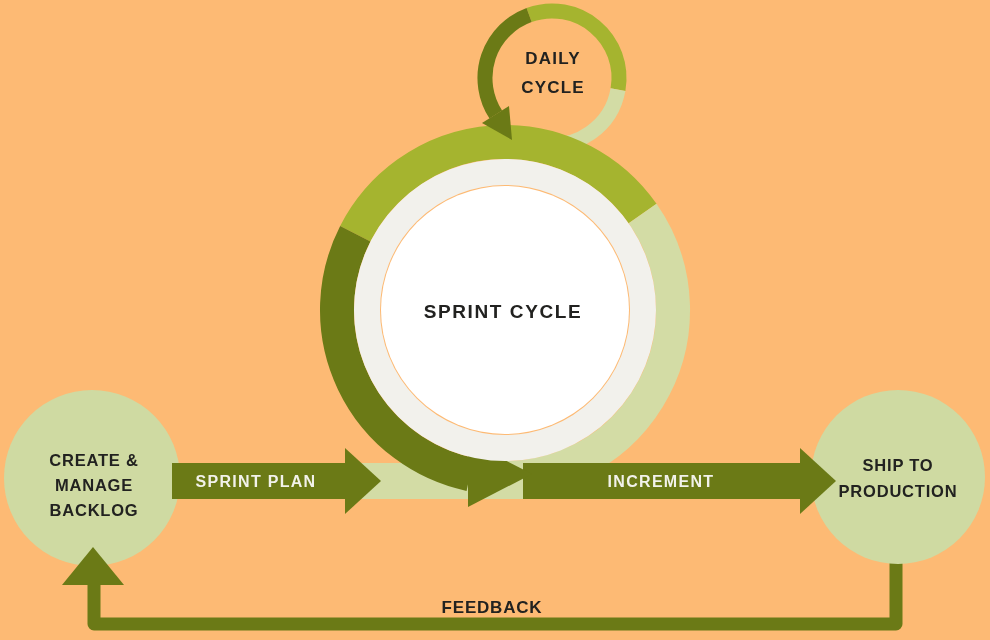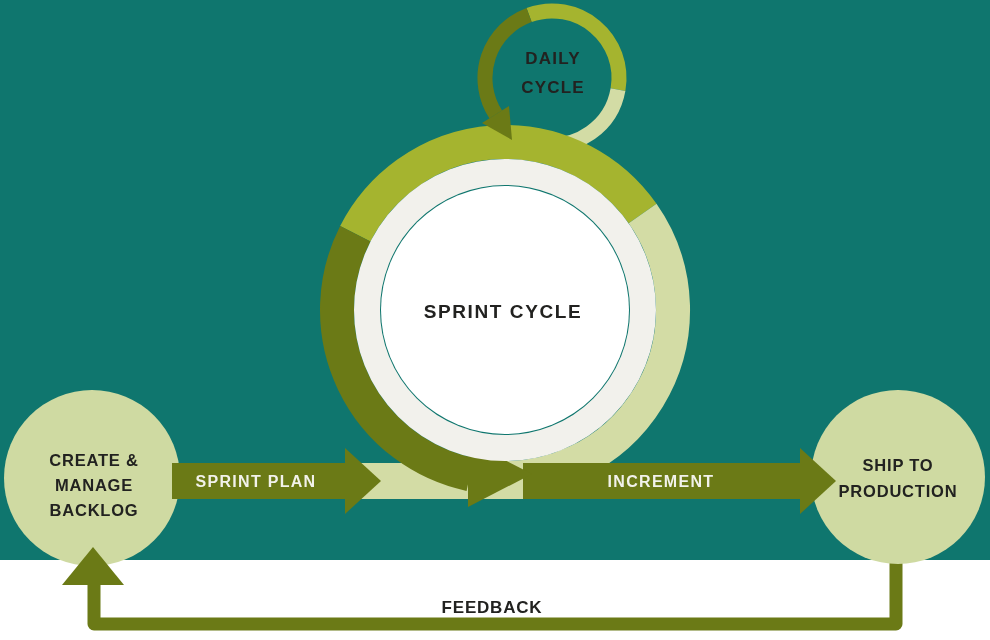--- a/index.html
+++ b/index.html
@@ -6,22 +6,22 @@
     margin: 0;
     padding: 0;
     background: #ffffff;
     width: 990px;
     height: 640px;
     overflow: hidden;
   }
   .stage {
     position: relative;
     width: 990px;
-    height: 560px;
-    background: #0f766e;
+    height: 640px;
+    background: #fdba74;
   }
   svg text {
     font-family: "Liberation Sans", "DejaVu Sans", sans-serif;
     font-weight: bold;
     text-anchor: middle;
   }
   .lbl-node   { font-size: 16.5px; letter-spacing: 0.8px; }
   .lbl-band   { font-size: 16px;   letter-spacing: 1.3px; }
   .lbl-center { font-size: 19px;   letter-spacing: 1.6px; }
   .lbl-daily  { font-size: 17px;   letter-spacing: 1.2px; }

